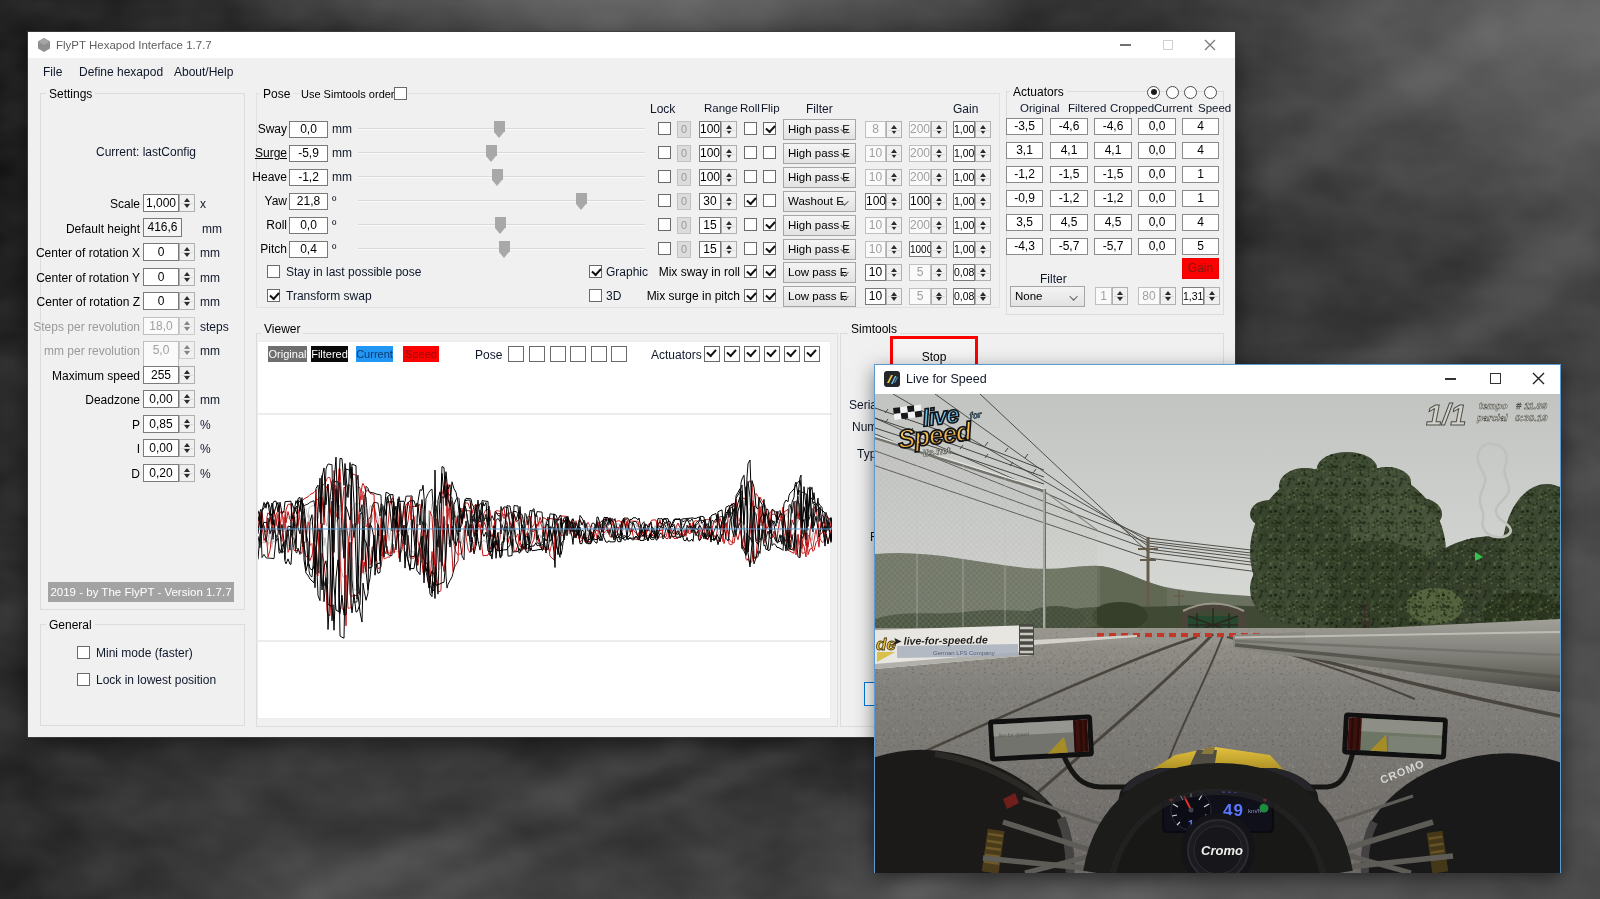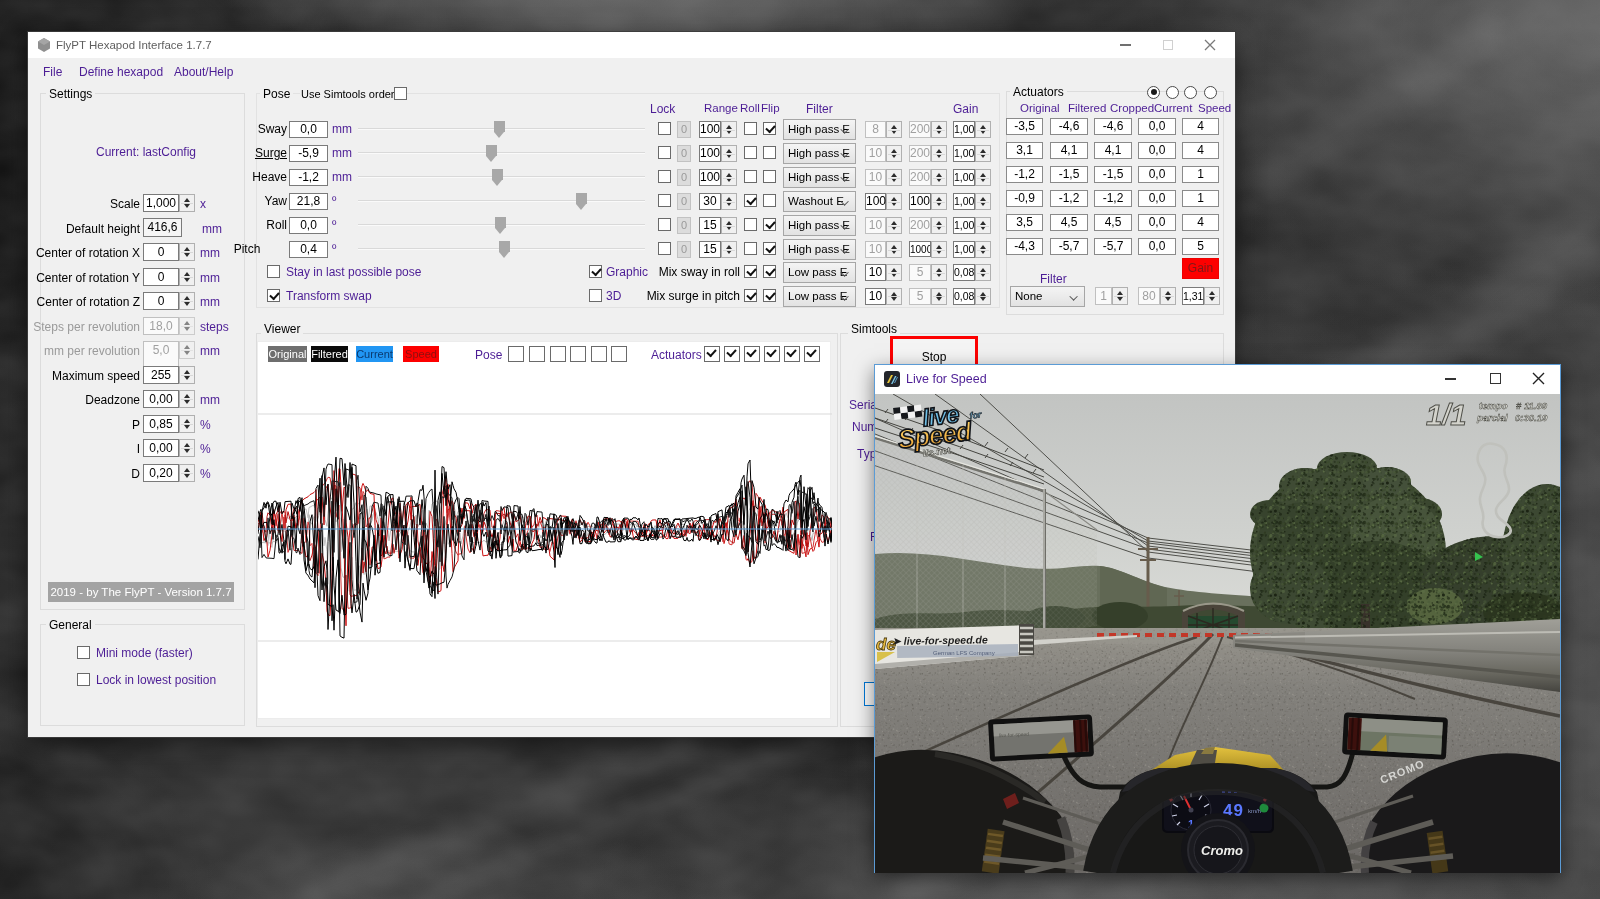--- a/index.html
+++ b/index.html
@@ -5,21 +5,21 @@
 #desk{position:absolute;left:0;top:0;width:1600px;height:899px;background:
  radial-gradient(780px 240px at 640px -70px,rgba(195,195,195,.6),rgba(195,195,195,0) 62%),
  radial-gradient(900px 480px at 1620px 30px,rgba(150,150,150,.5),rgba(150,150,150,0) 60%),
  radial-gradient(760px 280px at 1060px 920px,rgba(150,150,150,.4),rgba(150,150,150,0) 65%),
  radial-gradient(560px 220px at 450px 960px,rgba(130,130,130,.34),rgba(130,130,130,0) 62%),radial-gradient(400px 300px at -60px 899px,rgba(0,0,0,.5),rgba(0,0,0,0) 70%),
  radial-gradient(900px 560px at 1460px 660px,rgba(105,105,105,.35),rgba(105,105,105,0) 70%),
  radial-gradient(620px 360px at -80px 160px,rgba(0,0,0,.8),rgba(0,0,0,0) 72%),
  radial-gradient(500px 300px at 1380px 180px,rgba(20,20,20,.45),rgba(20,20,20,0) 65%),
  linear-gradient(112deg,#141414 0%,#2e2e2e 32%,#1f1f1f 58%,#383838 100%);}
 .w{position:absolute;background:#f0f0f0;}
-.lbl{position:absolute;font-size:12px;color:#4c1d95;white-space:nowrap;}
+.lbl{position:absolute;font-size:12px;color:#0f172a;white-space:nowrap;}
 .rlbl{position:absolute;font-size:12px;color:#000;white-space:nowrap;text-align:right;}
 .gb{position:absolute;border:1px solid #dcdcdc;}
 .gt{position:absolute;font-size:12px;background:#f0f0f0;padding:0 3px;z-index:3;}
 .in{position:absolute;background:#fff;border:1px solid #7a7a7a;font-size:12px;text-align:center;color:#000;}
 .ing{position:absolute;background:#fafafa;border:1px solid #c0c0c0;font-size:12px;text-align:center;color:#a0a0a0;}
 .spin{position:absolute;width:16px;background:#f0f0f0;border:1px solid #b0b0b0;}
 .spin i{position:absolute;left:50%;width:0;height:0;border-left:3.5px solid transparent;border-right:3.5px solid transparent;margin-left:-3.5px;}
 .spin i.u{top:3px;border-bottom:4px solid #2c2c2c;}
 .spin i.d{bottom:3px;border-top:4px solid #2c2c2c;}
 .spin s{position:absolute;left:1px;right:1px;top:50%;border-top:1px solid #d8d8d8;}
@@ -184,21 +184,21 @@
  <div class="lbl" style="left:304px;top:114px;">mm</div>
  <div class="rlbl" style="left:179px;top:138px;width:80px;">Heave</div>
  <div class="in" style="left:261px;top:137px;width:39px;height:17px;line-height:15px;">-1,2</div>
  <div class="lbl" style="left:304px;top:138px;">mm</div>
  <div class="rlbl" style="left:179px;top:162px;width:80px;">Yaw</div>
  <div class="in" style="left:261px;top:161px;width:39px;height:17px;line-height:15px;">21,8</div>
  <div class="lbl" style="left:304px;top:162px;">º</div>
  <div class="rlbl" style="left:179px;top:186px;width:80px;">Roll</div>
  <div class="in" style="left:261px;top:185px;width:39px;height:17px;line-height:15px;">0,0</div>
  <div class="lbl" style="left:304px;top:186px;">º</div>
- <div class="rlbl" style="left:179px;top:210px;width:80px;text-align:center;">Pitch</div>
+ <div class="rlbl" style="left:179px;top:210px;width:80px;">Pitch</div>
  <div class="in" style="left:261px;top:209px;width:39px;height:17px;line-height:15px;">0,4</div>
  <div class="lbl" style="left:304px;top:210px;">º</div>
  <div class="track" style="left:330px;top:95.5px;width:287px;"></div>
  <div class="thumb" style="left:465.5px;top:88.5px;">
         <b></b>
         <i></i>
       </div>
  <div class="track" style="left:330px;top:119.5px;width:287px;"></div>
  <div class="thumb" style="left:457.5px;top:112.5px;">
         <b></b>

